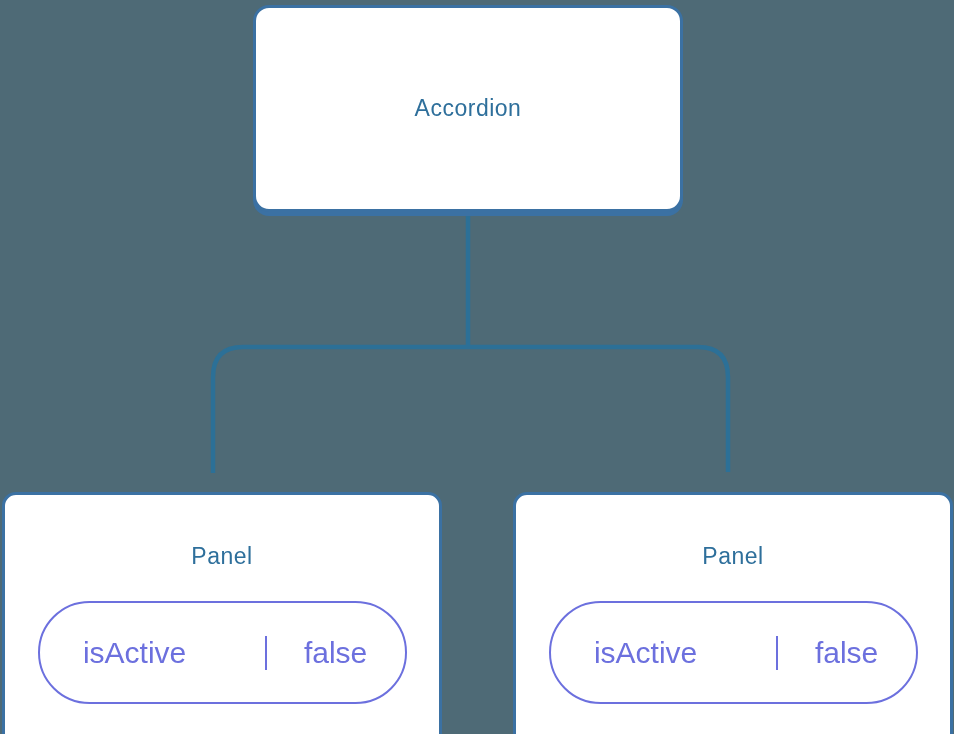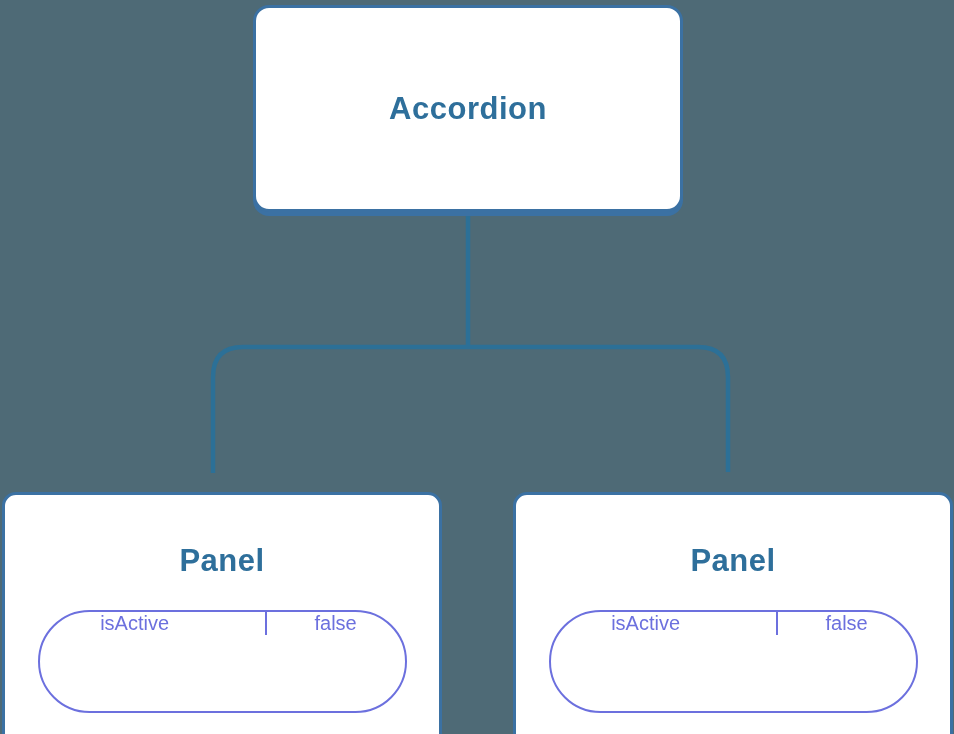--- a/index.html
+++ b/index.html
@@ -34,22 +34,22 @@
   }
   .node-root {
     left: 253px;
     top: 5px;
     width: 430px;
     height: 207px;
     border-radius: 16px;
     justify-content: center;
   }
   .node-title {
-    font-size: 31px;
-    font-weight: 700;
+    font-size: 23px;
+    font-weight: 400;
     letter-spacing: 0.5px;
     color: var(--title, #2E6F9B);
   }
   .node-panel {
     top: 492px;
     width: 440px;
     height: 257px;
     border-radius: 14px;
   }
   .node-panel-left  { left: 2px; }
@@ -59,23 +59,23 @@
   }
   
   .prop-pill {
     box-sizing: border-box;
     margin-top: 31px;
     width: 369px;
     height: 103px;
     border: 2.5px solid var(--accent, #6C70DE);
     border-radius: 52px;
     display: flex;
-    align-items: flex-start;
+    align-items: center;
     color: var(--accent, #6C70DE);
-    font-size: 20px;
+    font-size: 30px;
     overflow: hidden;
   }
   .prop-name {
     width: 58%;
     display: flex;
     align-items: center;
     justify-content: center;
   }
   .prop-value {
     width: 42%;

